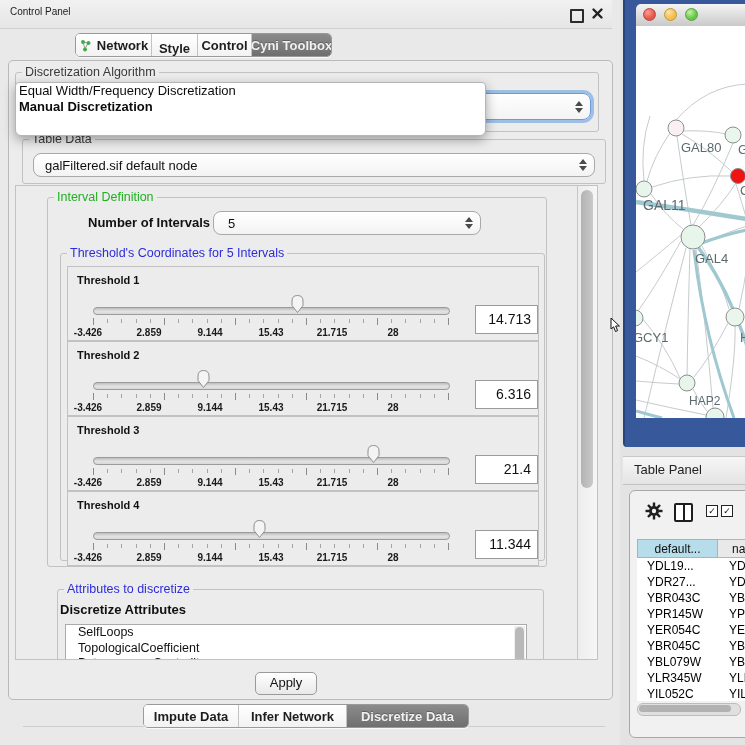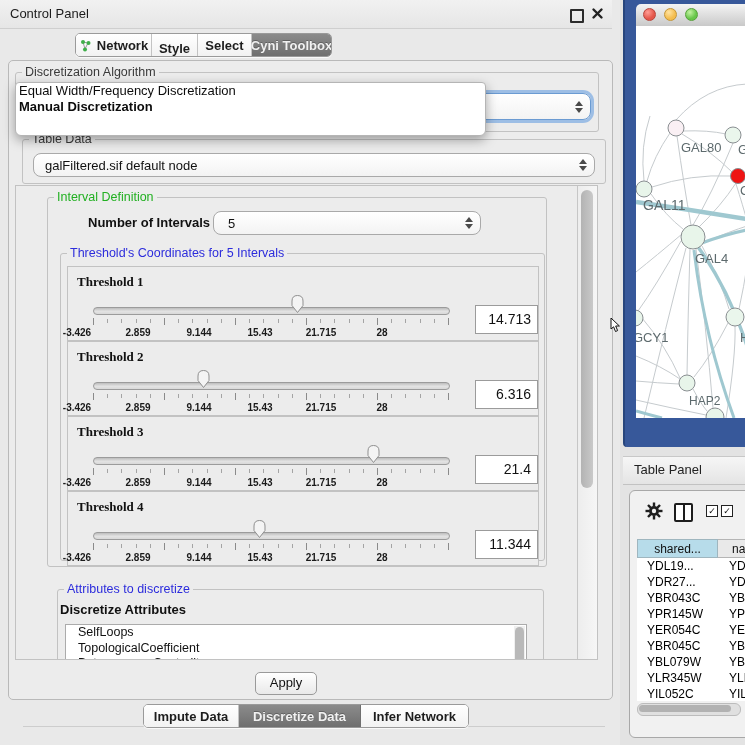--- a/index.html
+++ b/index.html
@@ -7,21 +7,21 @@
     width:745px;height:745px;position:relative;overflow:hidden;
     background:#e3e3e3;
     font-family:"Liberation Sans",sans-serif;
     -webkit-font-smoothing:antialiased;
   }
   .abs{position:absolute;}
 
   
   #control-panel{left:0;top:0;width:620px;height:745px;background:#e9e9e9;}
   #cp-titlebar{left:0;top:0;width:612px;height:28px;background:linear-gradient(#f1f1f1,#e6e6e6);border-bottom:1px solid #cfcfcf;}
-  #cp-title{left:10px;top:6px;font-size:13px;color:#1c1c1c;}
+  #cp-title{left:10px;top:6px;font-size:10px;color:#1c1c1c;}
   #float-btn{left:570px;top:9px;width:10px;height:10px;border:2px solid #2b2b2b;border-radius:1px;background:transparent;}
   #close-btn{left:591px;top:7px;width:13px;height:13px;}
 
   
   .segbar{display:flex;height:22px;border:1px solid #9a9a9a;border-radius:5px;background:#fdfdfd;overflow:hidden;box-shadow:0 1px 0 rgba(255,255,255,.7);}
   .seg{display:flex;align-items:center;justify-content:center;font-size:13px;font-weight:700;color:#1d1d1d;border-right:1px solid #c3c3c3;background:linear-gradient(#ffffff,#f2f2f2);white-space:nowrap;}
   .seg:last-child{border-right:none;}
   .seg.sel{background:linear-gradient(#8b8b8b,#6f6f6f);color:#f1f1f1;border-right-color:#6f6f6f;text-shadow:0 -1px 0 rgba(0,0,0,.25);}
   #top-tabs{left:75px;top:33px;}
   #bottom-tabs{left:143px;top:704px;}
@@ -52,28 +52,28 @@
   
   #scrollpane{left:14px;top:185px;width:581px;height:473px;background:#ececec;border:1px solid #c2c2c2;overflow:hidden;}
   #vp{position:absolute;left:0;top:0;width:561px;height:473px;overflow:hidden;border-right:1px solid #c6c6c6;background:#ececec;}
   #cp-scrollbar{position:absolute;right:0;top:0;width:19px;height:473px;background:linear-gradient(90deg,#ededed,#f6f6f6);}
   #cp-scrollbar .thumb{position:absolute;left:3px;top:4px;width:12px;height:298px;background:linear-gradient(90deg,#b3b3b3,#c9c9c9);border-radius:7px;}
 
   
   .bold-label{position:absolute;font-size:13px;font-weight:700;color:#111;white-space:nowrap;}
 
   .thr-box{position:absolute;left:6px;width:470px;height:73px;border:1px solid #c2c2c2;background:#ececec;}
-  .thr-label{position:absolute;left:9px;top:7px;font-size:13px;font-weight:700;color:#111;font-family:Liberation Serif, serif;}
+  .thr-label{position:absolute;left:9px;top:7px;font-size:11px;font-weight:700;color:#111;}
   .thr-track{position:absolute;left:25px;top:40px;width:355px;height:6px;border:1px solid #9b9b9b;border-radius:4px;background:linear-gradient(#bdbdbd,#e3e3e3 55%,#d8d8d8);}
   .thr-thumb{position:absolute;top:27px;width:15px;height:20px;}
   .ticks{position:absolute;left:25px;top:51px;width:355px;height:8px;}
   .tick{position:absolute;top:0;width:1px;background:#8a8a8a;}
   .tick.minor{height:4px;top:1px;background:#a4a4a4;}
   .tick.major{height:7px;}
-  .tick-labels{position:absolute;left:9px;top:60px;width:305px;height:10px;}
+  .tick-labels{position:absolute;left:20px;top:60px;width:305px;height:10px;}
   .tick-lab{position:absolute;transform:translateX(-50%);font-size:10px;font-weight:700;color:#1a1a1a;white-space:nowrap;}
   .thr-value{position:absolute;left:407px;top:38px;width:55px;height:27px;background:#ffffff;border:1px solid #9b9b9b;font-size:14px;color:#111;text-align:right;line-height:27px;padding-right:6px;}
 
   
   #attr-list{position:absolute;left:7px;top:34px;width:460px;height:42px;background:#ffffff;border:1px solid #ababab;overflow:hidden;}
   .attr-item{font-size:12.5px;color:#111;line-height:15.5px;padding-left:12px;white-space:nowrap;}
   #attr-scroll{position:absolute;right:1px;top:1px;width:11px;height:40px;background:#f0f0f0;}
   #attr-scroll .thumb{position:absolute;left:1px;top:1px;width:9px;height:38px;background:#b9b9b9;border-radius:5px;}
 
   #apply-sep{left:14px;top:665px;width:582px;height:1px;background:#cdcdcd;}
@@ -131,21 +131,21 @@
           <circle cx="4" cy="3" r="2" fill="#3fae49"></circle>
           <circle cx="9.5" cy="4" r="2" fill="#3fae49"></circle>
           <circle cx="6" cy="10.5" r="2" fill="#3fae49"></circle>
         </svg>
         <span>Network</span>
       </div>
       <div class="seg" style="width: 45px; align-items: flex-end;">
         <span>Style</span>
       </div>
       <div class="seg" style="width: 53px;">
-        <span>Select</span>
+        <span>Control</span>
       </div>
       <div class="seg sel" style="width: 79px;">
         <span>Cyni Toolbox</span>
       </div>
     </div>
 
   <div class="abs" id="content-panel">
 
     <div class="group" id="algo-group" style="left:6px;top:11px;width:582px;height:58px;">
       <span class="group-title gt-dark">Discretization Algorithm</span>
@@ -396,25 +396,25 @@
     </div>
 
     <div class="abs" id="apply-sep"></div>
     <div class="abs" id="apply-btn" style="left:246px;top:611px;">Apply</div>
   </div>
 
   <div class="abs segbar" id="bottom-tabs">
       <div class="seg" style="width: 94px;">
         <span>Impute Data</span>
       </div>
+      <div class="seg" style="width: 107px;">
+        <span>Infer Network</span>
+      </div>
       <div class="seg sel" style="width: 121px;">
         <span>Discretize Data</span>
-      </div>
-      <div class="seg" style="width: 107px;">
-        <span>Infer Network</span>
       </div>
     </div>
 </div>
 
 <div class="abs" id="net-window">
   <div id="net-titlebar">
     <div class="light" id="light-red"></div>
     <div class="light" id="light-yellow"></div>
     <div class="light" id="light-green"></div>
   </div>
@@ -497,21 +497,21 @@
         <rect x="0.5" y="7.8" width="4" height="2.4" transform="rotate(45 9 9)"></rect>
         <rect x="13.5" y="7.8" width="4" height="2.4" transform="rotate(45 9 9)"></rect>
       </g>
     </g>
     <circle cx="9" cy="9" r="2.2" fill="#f1f1f1"></circle>
   </svg>
   <div class="tc-icon" id="col-icon" style="left:44px;top:12px;"></div>
   <div class="tc-icon" id="check-1" style="left:76px;top:14px;">✓</div>
   <div class="tc-icon" id="check-2" style="left:91px;top:14px;">✓</div>
 
-  <div class="th-cell" id="th-1">shared...</div>
+  <div class="th-cell" id="th-1">default...</div>
   <div class="th-cell" id="th-2">na</div>
 
   <div id="rows-clip">
       <div class="t-row" style="top: 0px;">
         <span class="c1">YDL19...</span>
         <span class="c2">YDL1</span>
       </div>
       <div class="t-row" style="top: 16px;">
         <span class="c1">YDR27...</span>
         <span class="c2">YDR2</span>

